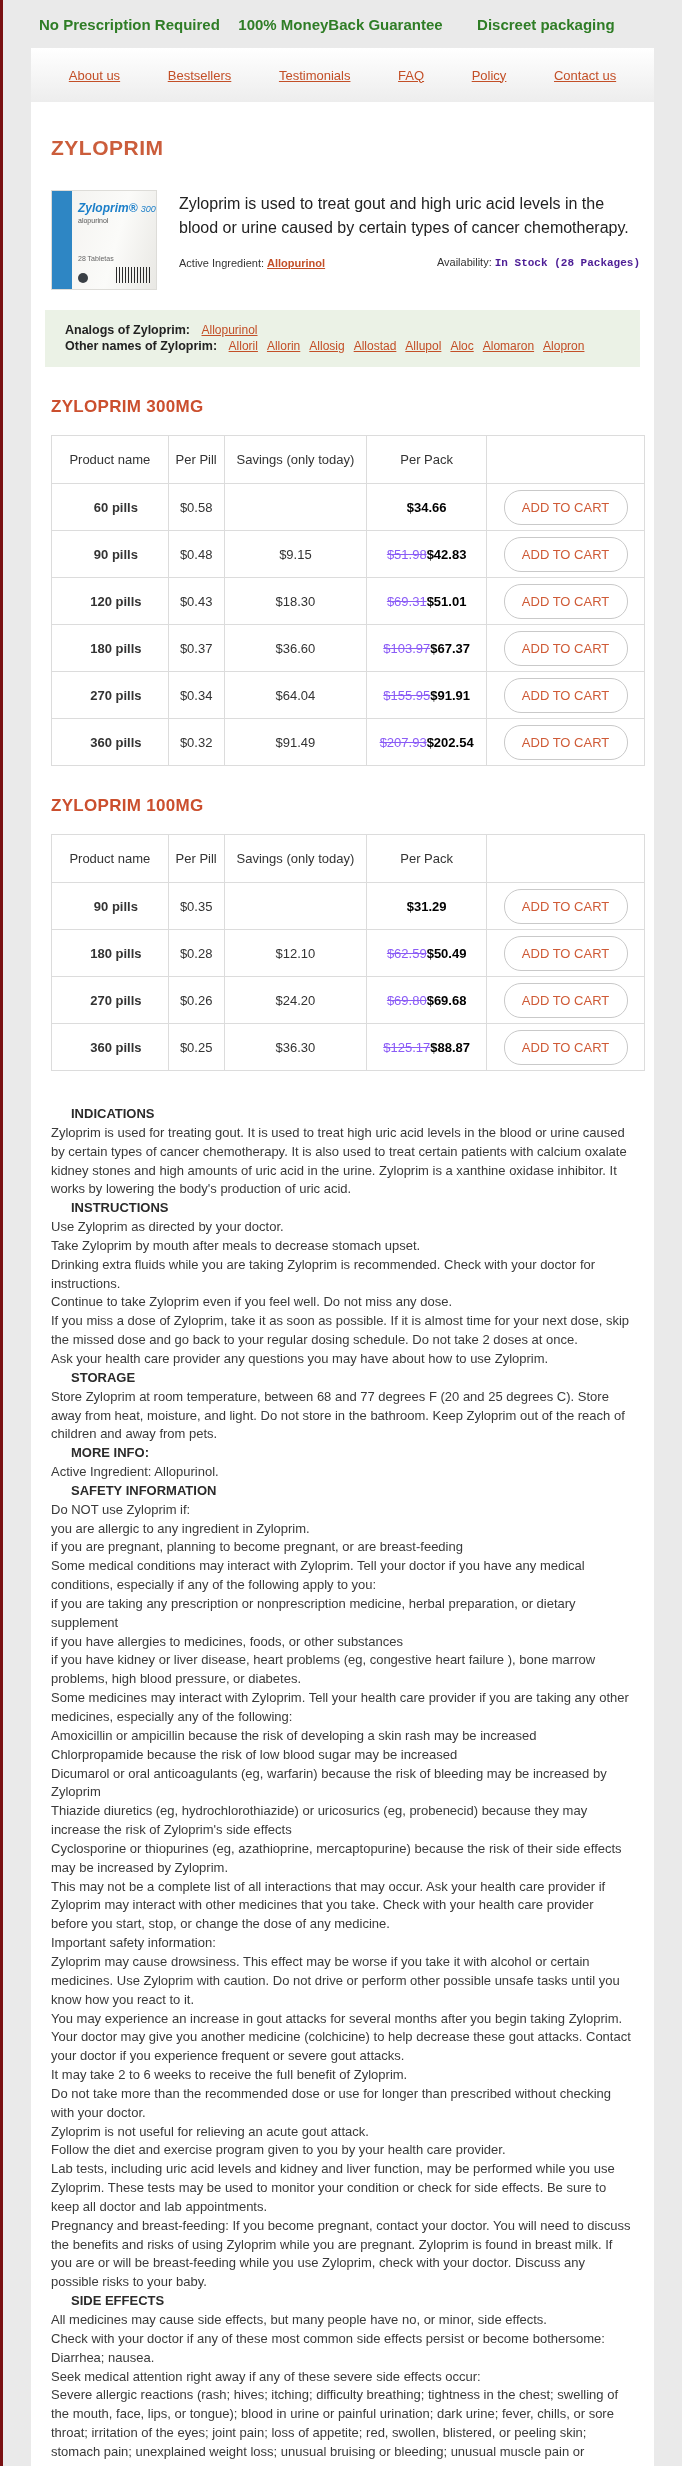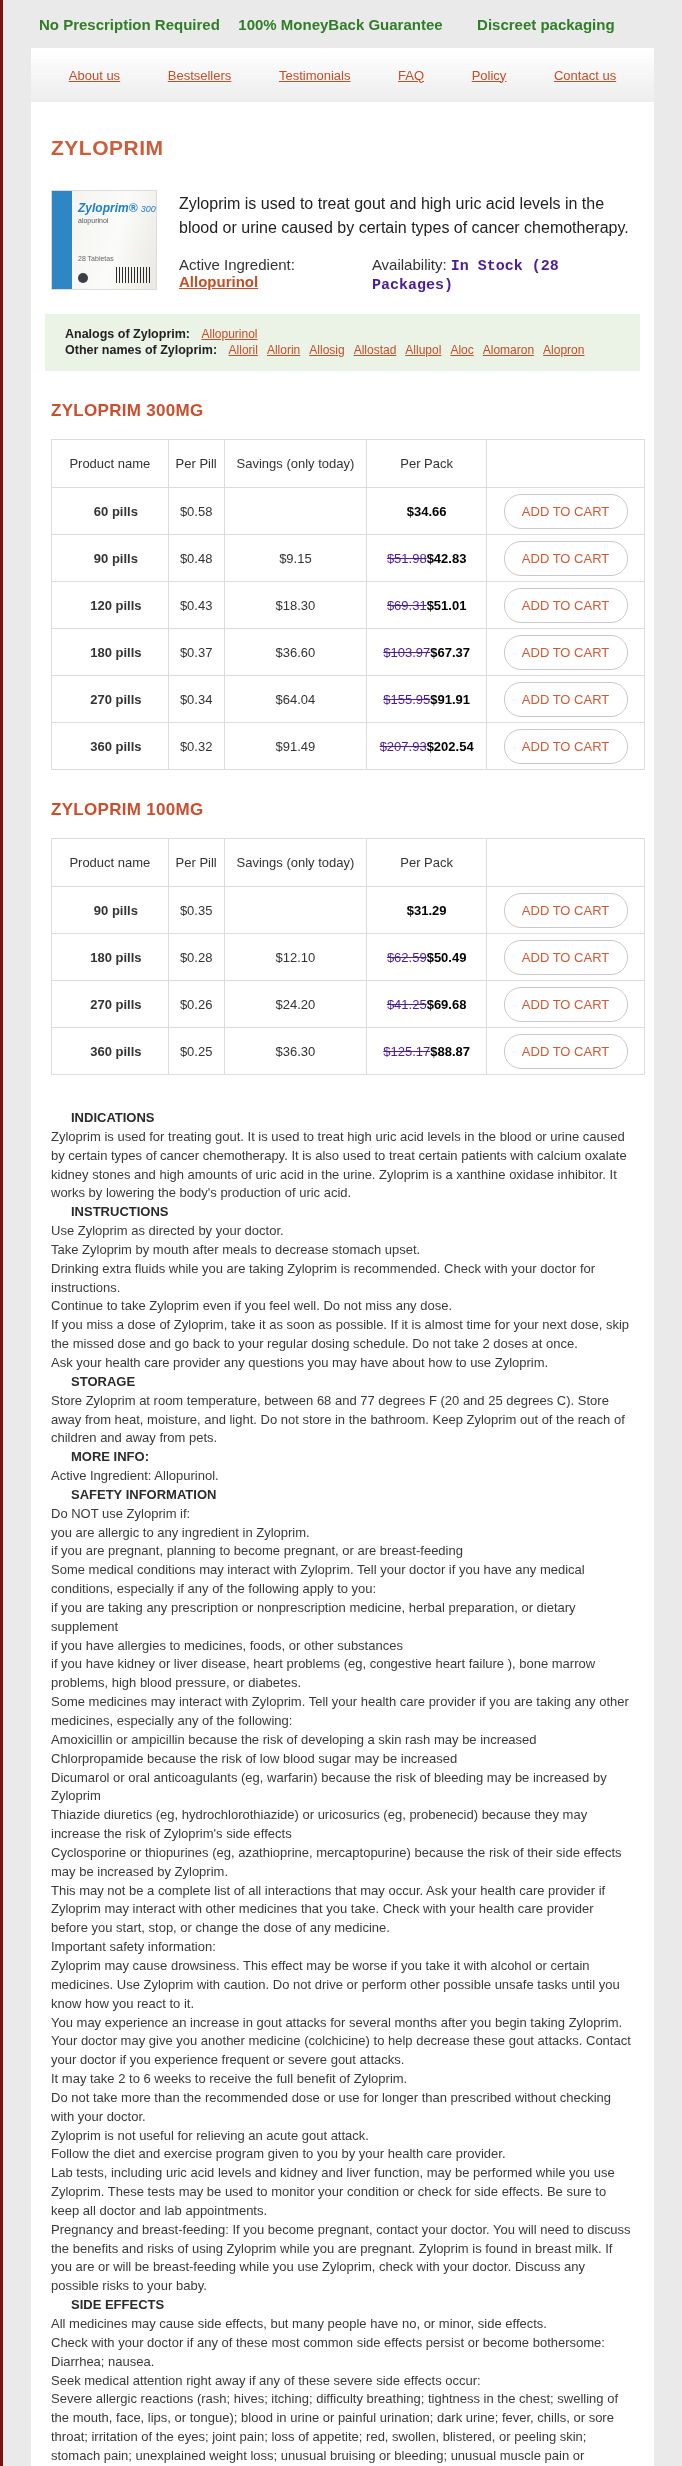--- a/index.html
+++ b/index.html
@@ -41,21 +41,21 @@
   .pill-box .dose { font-size:9px; font-weight:normal; }
   .pill-box .generic { position:absolute; left:26px; top:26px; color:#555; font-size:7px; }
   .pill-box .count { position:absolute; left:26px; top:64px; color:#666; font-size:7px; }
   .pill-box .logo-dot { position:absolute; left:26px; bottom:6px; width:10px; height:10px; border-radius:50%; background:#3a3f45; }
   .pill-box .barcode {
     position:absolute; right:6px; bottom:6px; width:34px; height:16px;
     background:repeating-linear-gradient(90deg,#2b2b2b 0 1px, transparent 1px 3px);
   }
   .prod-right { flex:1; }
   .prod-desc { font-size:16px; color:#222; line-height:1.5; margin:2px 0 0; }
-  .ai-row { display:flex; justify-content:space-between; margin-top:16px; font-size:15px; color:#333; align-items:flex-start; }
+  .ai-row { display:flex; justify-content:space-between; margin-top:16px; font-size:11px; color:#333; align-items:flex-end; }
   .ai-link { color:#c34f27; font-weight:bold; text-decoration:underline; cursor:pointer; }
   .stock { color:#4c1d95; font-weight:bold;font-family:Liberation Mono, monospace; }
 
   
   .analogs { background:#ebf2e6; margin:20px 0 0; padding:11px 20px 12px; font-size:12.5px; color:#222; }
   .analogs .row { margin:2px 0; }
   .analogs .lbl { font-weight:bold; margin-right:8px; }
   .an-link { color:#c34f27; text-decoration:underline; cursor:pointer; margin-right:9px; font-size:12px; }
 
   
@@ -63,21 +63,21 @@
   table.prices { border-collapse:collapse; width:594px; margin:0 0 6px 6px; }
   table.prices th, table.prices td { border:1px solid #dcdcdc; font-size:13px; color:#333; text-align:center; }
   table.prices th { font-weight:normal; height:48px; }
   table.prices td { height:47px; }
   .col-name  { width:117px; }
   .col-pill  { width:56px;  }
   .col-save  { width:143px; }
   .col-pack  { width:120px; }
   .col-btn   { width:158px; }
   td.cell-name { text-align:left; padding-left:13px; font-weight:bold; color:#111; }
-  .old-price { color:#4c1d95; text-decoration:line-through; }
+  .old-price { color:#8b5cf6; text-decoration:line-through; }
   .new-price { font-weight:bold; color:#000; }
   .cart-btn {
     display:inline-block; width:124px; padding:9px 0;
     border:1px solid #c9c9c9; border-radius:17px;
     background:#fff; color:#cf5a36; font-size:13px;
     font-family:"Liberation Sans", sans-serif; cursor:pointer;
   }
 
   
   .info { margin:34px 6px 0; font-size:13px; color:#3a3a3a; line-height:1.45; }
@@ -226,21 +226,21 @@
               <td class="cell-name">180 pills</td>
               <td>$0.28</td>
               <td>$12.10</td>
               <td><span class="old-price">$62.59</span><span class="new-price">$50.49</span></td>
               <td><button class="cart-btn">ADD TO CART</button></td>
             </tr>
             <tr>
               <td class="cell-name">270 pills</td>
               <td>$0.26</td>
               <td>$24.20</td>
-              <td><span class="old-price">$41.25</span><span class="new-price">$69.68</span></td>
+              <td><span class="old-price">$69.80</span><span class="new-price">$69.68</span></td>
               <td><button class="cart-btn">ADD TO CART</button></td>
             </tr>
             <tr>
               <td class="cell-name">360 pills</td>
               <td>$0.25</td>
               <td>$36.30</td>
               <td><span class="old-price">$125.17</span><span class="new-price">$88.87</span></td>
               <td><button class="cart-btn">ADD TO CART</button></td>
             </tr>
           </tbody>

